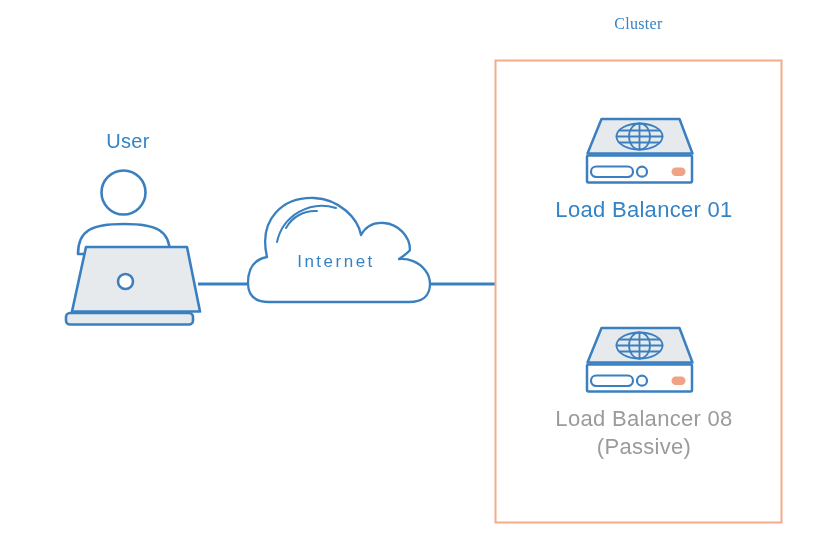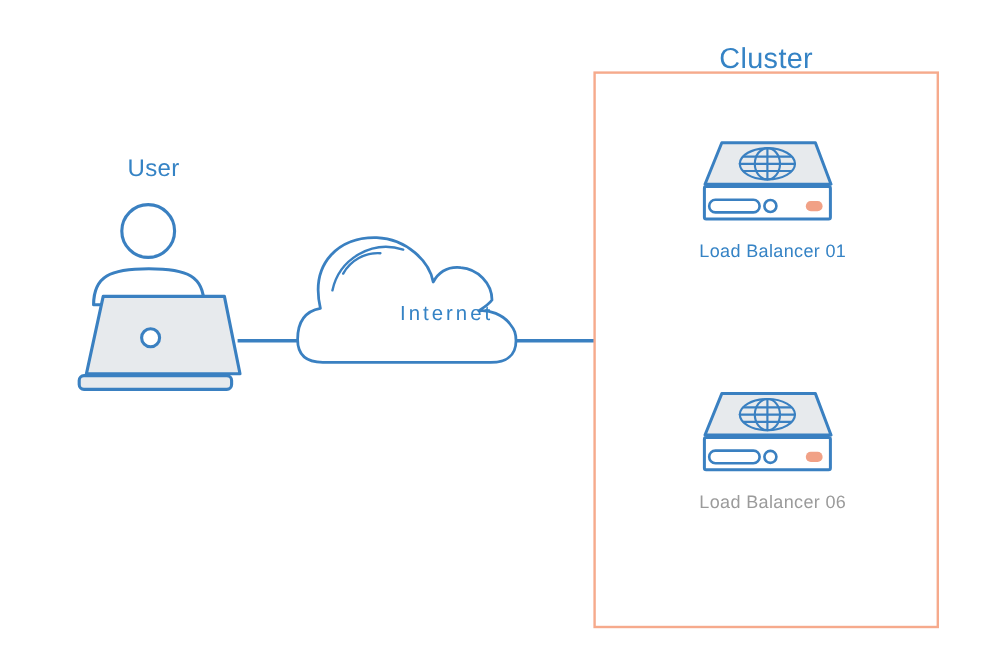--- a/index.html
+++ b/index.html
@@ -20,24 +20,24 @@
   .s{stroke:var(--stroke-blue);fill:none;stroke-linecap:round;stroke-linejoin:round;}
   .w26{stroke-width:2.6;} .w23{stroke-width:2.3;} .w25{stroke-width:2.5;}
   .w22{stroke-width:2.2;} .w18{stroke-width:1.8;}
   .fill-device{fill:var(--device-fill);}
   .fill-white{fill:#ffffff;}
   .led{fill:var(--led-orange);stroke:none;}
   .connector{stroke:var(--stroke-blue);stroke-width:3;stroke-linecap:butt;}
   .cluster-rect{stroke:var(--cluster-border);stroke-width:2;fill:none;}
   
   .label{position:absolute;text-align:center;color:var(--text-blue);letter-spacing:.3px;}
-  .cluster-title{left:495px;top:36px;width:287px;font-size:24px;line-height:28px;}
+  .cluster-title{left:495px;top:10px;width:287px;font-size:16px;line-height:28px;font-family:Liberation Serif, serif;}
   .user-label{left:53px;top:129px;width:150px;font-size:20px;line-height:24px;}
-  .internet-label{left:261px;top:252px;width:150px;font-size:17px;line-height:20px;letter-spacing:2.5px;text-align:right;}
-  .lb-label{left:495px;width:298px;font-size:15px;line-height:28px;}
+  .internet-label{left:261px;top:252px;width:150px;font-size:17px;line-height:20px;letter-spacing:2.5px;}
+  .lb-label{left:495px;width:298px;font-size:22px;line-height:28px;}
   .lb-label span{display:block;}
   .lb-label.active{top:196px;color:var(--text-blue);}
   .lb-label.passive{top:405px;color:var(--passive-text);}
 </style>
 </head>
 <body>
 
 <div class="canvas">
 
   <svg width="828" height="538" viewBox="0 0 828 538">
@@ -98,16 +98,17 @@
 
   <div class="label user-label">User</div>
 
   <div class="label internet-label">Internet</div>
 
   <div class="label lb-label active">
     <span>Load Balancer 01</span>
   </div>
 
   <div class="label lb-label passive">
-    <span>Load Balancer 06</span>
+    <span>Load Balancer 08</span>
+    <span>(Passive)</span>
   </div>
 
 </div>
 
 </body></html>

